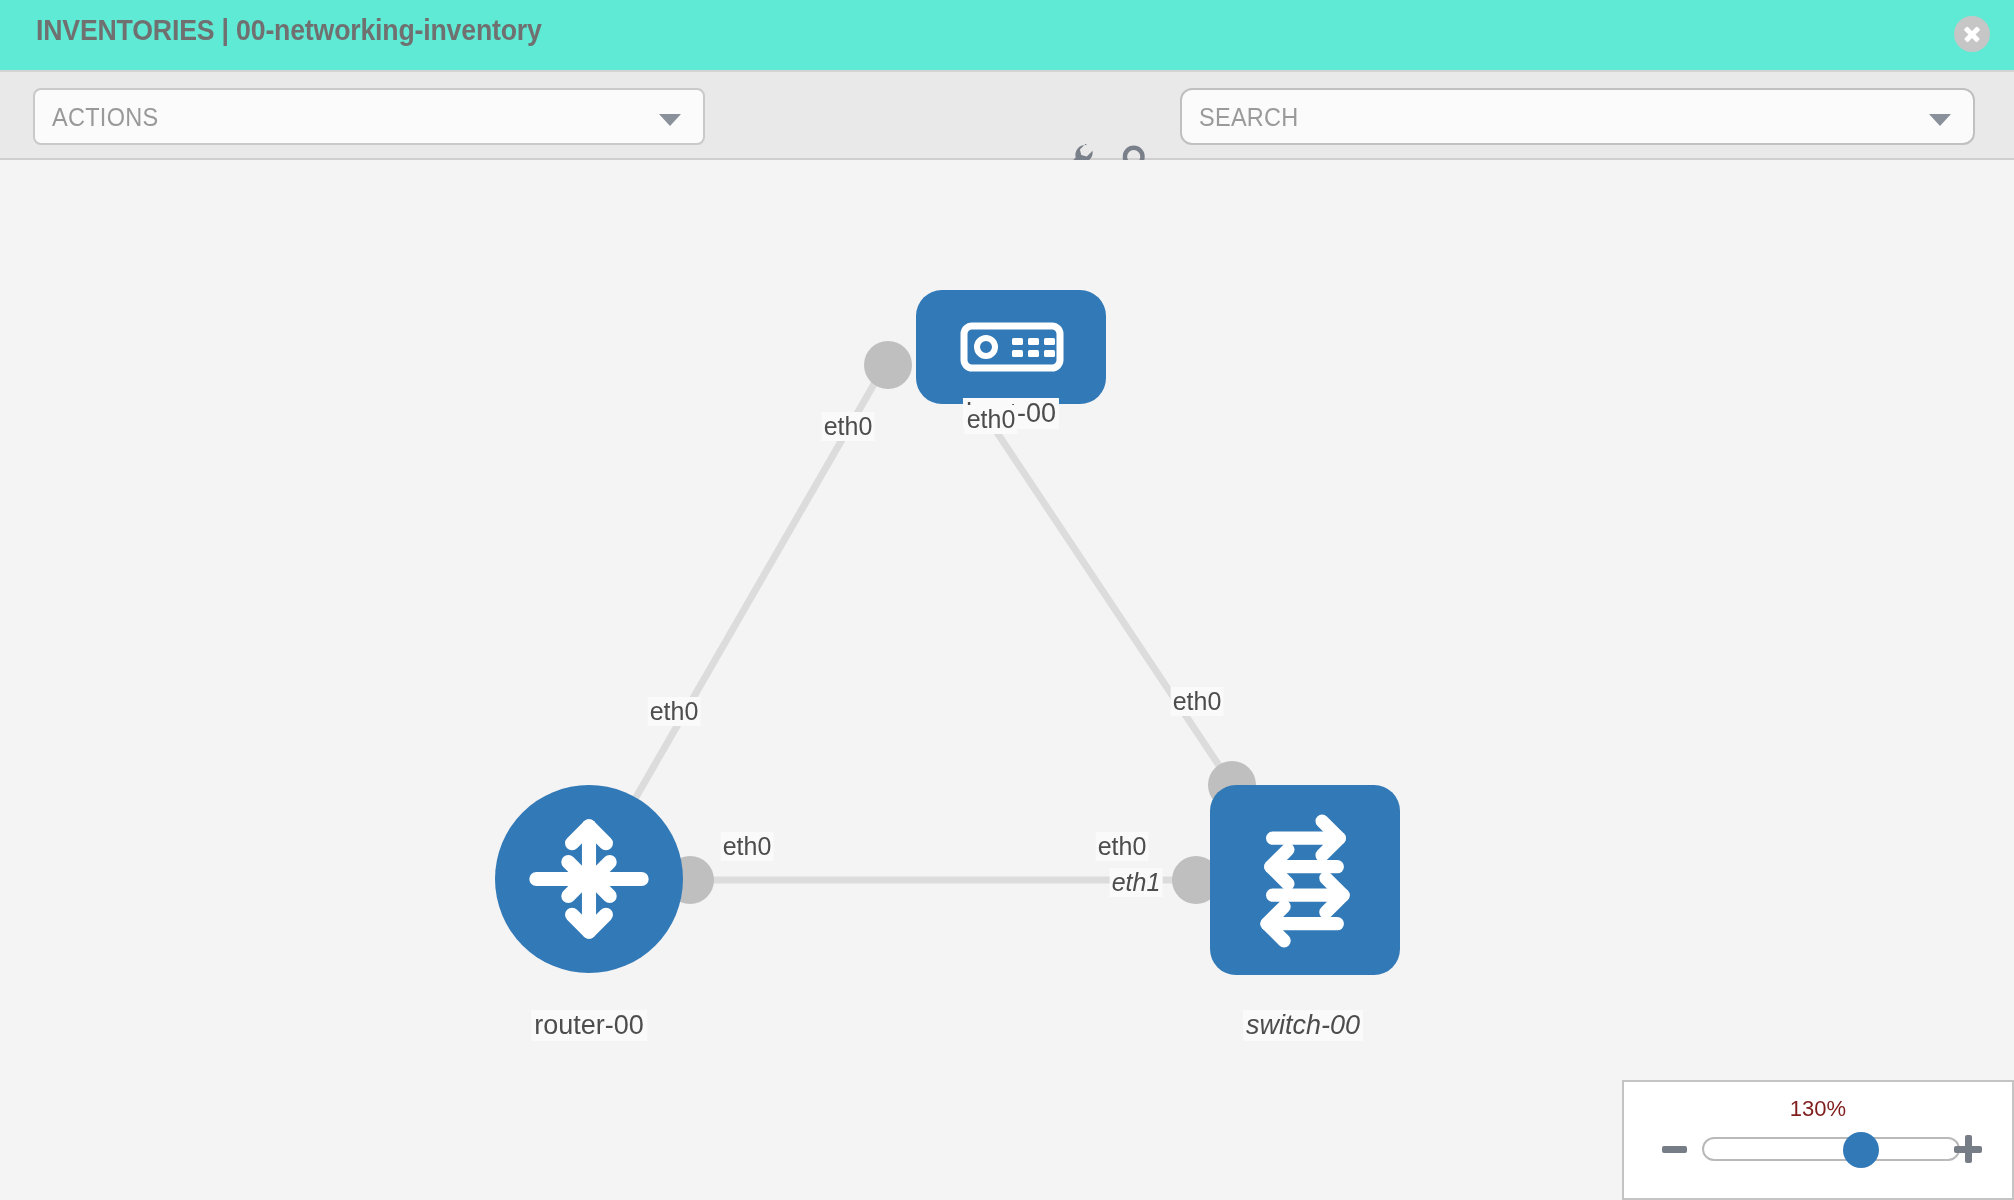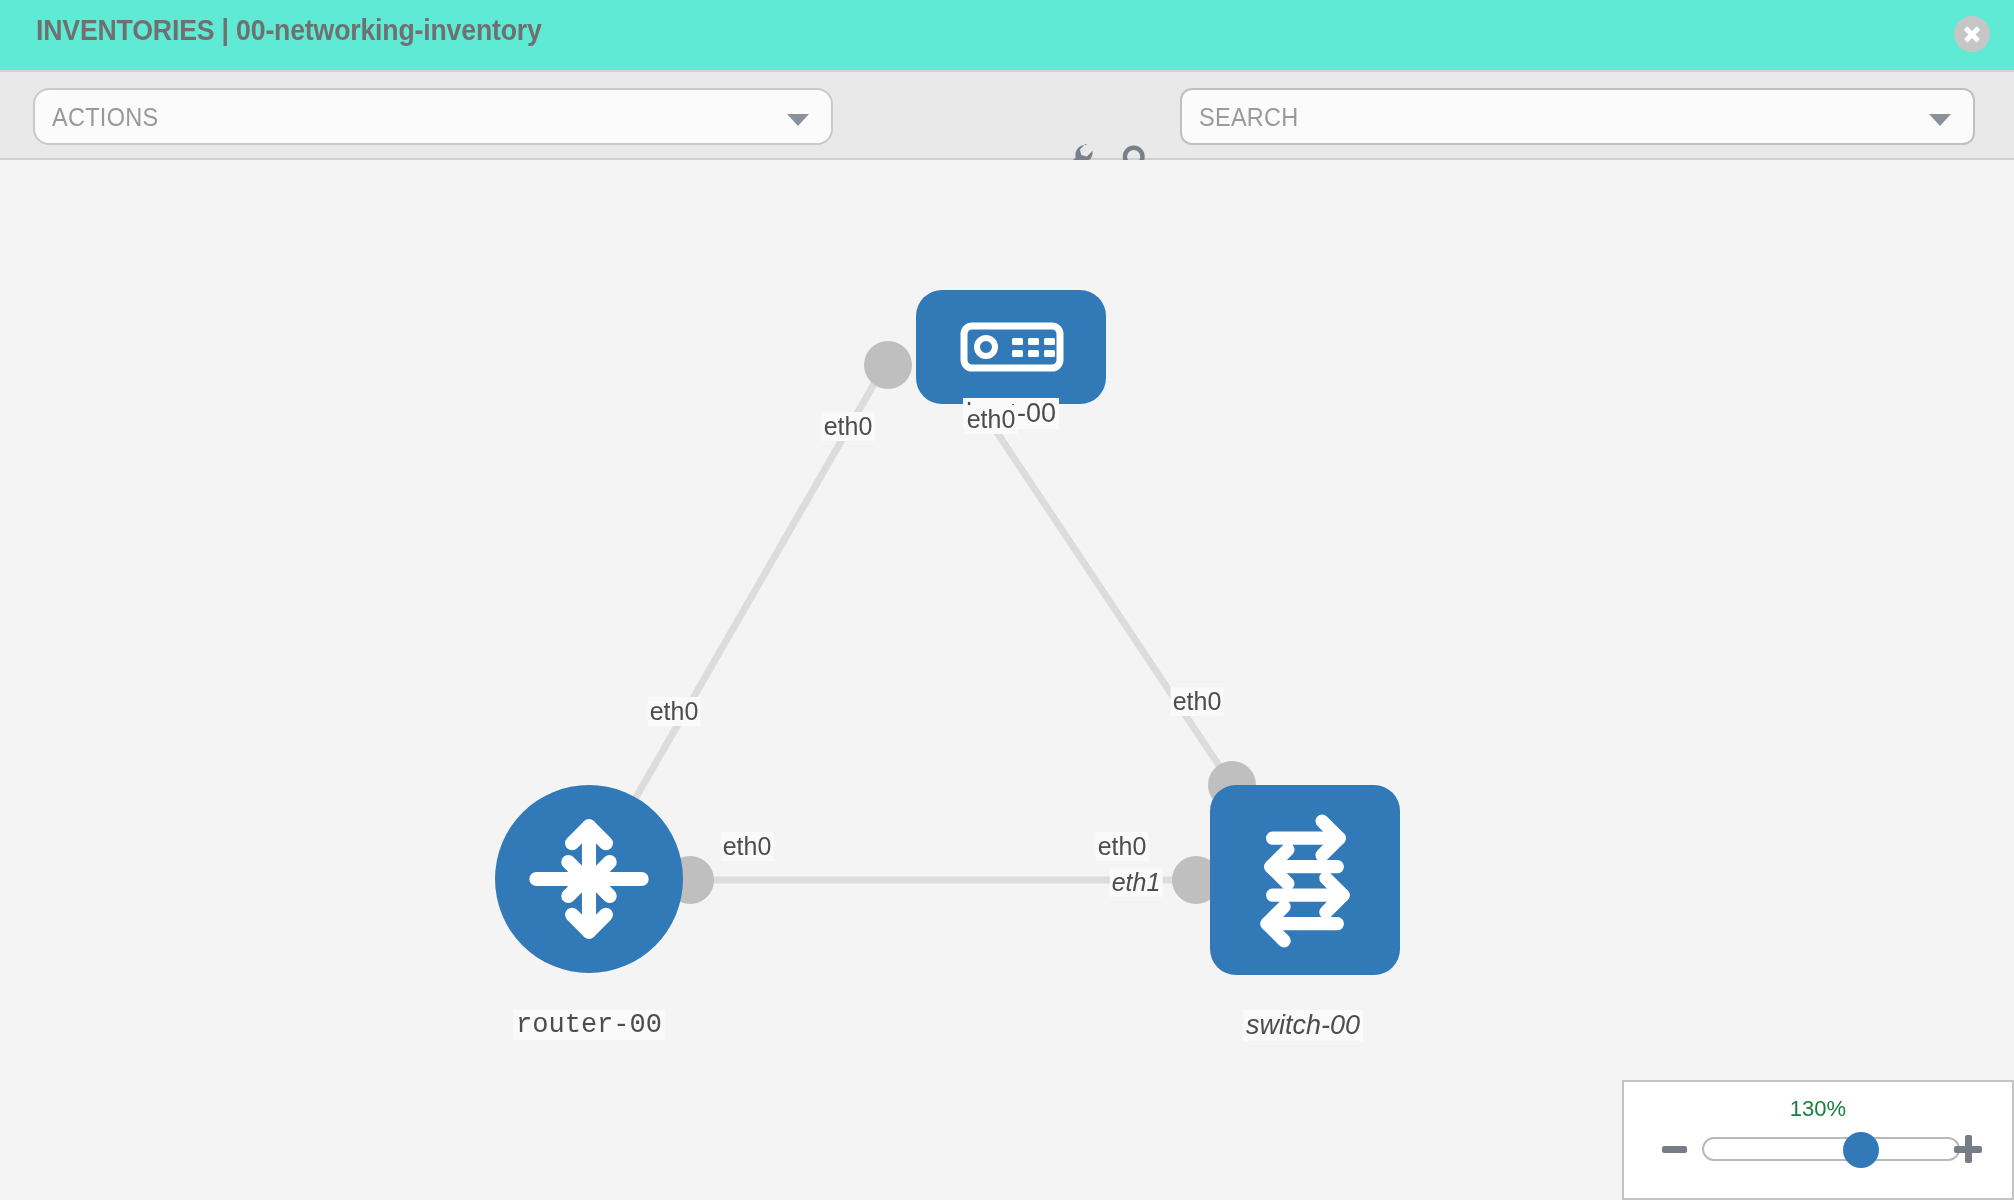--- a/index.html
+++ b/index.html
@@ -38,22 +38,22 @@
 
   
   .toolbar {
     position: absolute; left: 0; top: 70px; width: 2014px; height: 90px;
     background: #e9e9e9;
     border-top: 2px solid #d3d3d3;
     border-bottom: 2px solid #cfcfcf;
   }
   .actions-select {
     position: absolute; left: 33px; top: 16px;
-    width: 800px; height: 57px;
-    background: #fbfbfb; border: 2px solid #c9c9c9; border-radius: 16px;
+    width: 672px; height: 57px;
+    background: #fbfbfb; border: 2px solid #c9c9c9; border-radius: 8px;
     cursor: pointer;
   }
   .actions-select .sel-label {
     position: absolute; left: 17px; top: 13px;
     font-size: 25px; color: #999999; letter-spacing: 0.3px;
     font-family: "Liberation Sans Narrow", "Liberation Sans", sans-serif;
     transform: scaleX(0.94); transform-origin: left center;
   }
   .caret {
     position: absolute; right: 22px; top: 24px;
@@ -103,21 +103,21 @@
   .node-switch { width: 190px; height: 190px; border-radius: 26px; }
 
   
   .zoom-panel {
     position: absolute; left: 1622px; top: 1080px;
     width: 392px; height: 120px;
     background: #ffffff; border: 2px solid #c4c4c4;
   }
   .zoom-value {
     position: absolute; left: 0; right: 0; top: 14px;
-    text-align: center; font-size: 22px; color: #15803d;
+    text-align: center; font-size: 22px; color: #7f1d1d;
   }
   .zoom-minus {
     position: absolute; left: 38px; top: 64px;
     width: 25px; height: 7px; background: #777d87; border-radius: 2px;
     cursor: pointer;
   }
   .zoom-plus {
     position: absolute; right: 30px; top: 53px;
     width: 28px; height: 28px; cursor: pointer;
   }
@@ -235,21 +235,21 @@
               <path d="M41 34 L32 43 L41 52"></path>
             <path d="M33 58 L70 58"></path>
               <path d="M61 49 L70 58 L61 67"></path>
             <path d="M67 73 L30 73"></path>
               <path d="M39 64 L30 73 L39 82"></path>
           </g>
         </svg>
       </div>
 
       <div class="node-label" style="left:1011px; top:238px;">host-00</div>
-      <div class="node-label" style="left:589px; top:850px;font-family:Liberation Mono, monospace;">router-00</div>
+      <div class="node-label" style="left:589px; top:850px;">router-00</div>
       <div class="node-label" style="left:1303px; top:850px;font-style:italic;">switch-00</div>
 
       <div class="iface-label" style="left:848px; top:252px;">eth0</div>
       <div class="iface-label" style="left:991px; top:245px;">eth0</div>
 
       <div class="iface-label" style="left:674px; top:537px;">eth0</div>
       <div class="iface-label" style="left:1197px; top:527px;">eth0</div>
 
       <div class="iface-label" style="left:747px; top:672px;">eth0</div>
       <div class="iface-label" style="left:1122px; top:672px;">eth0</div>

